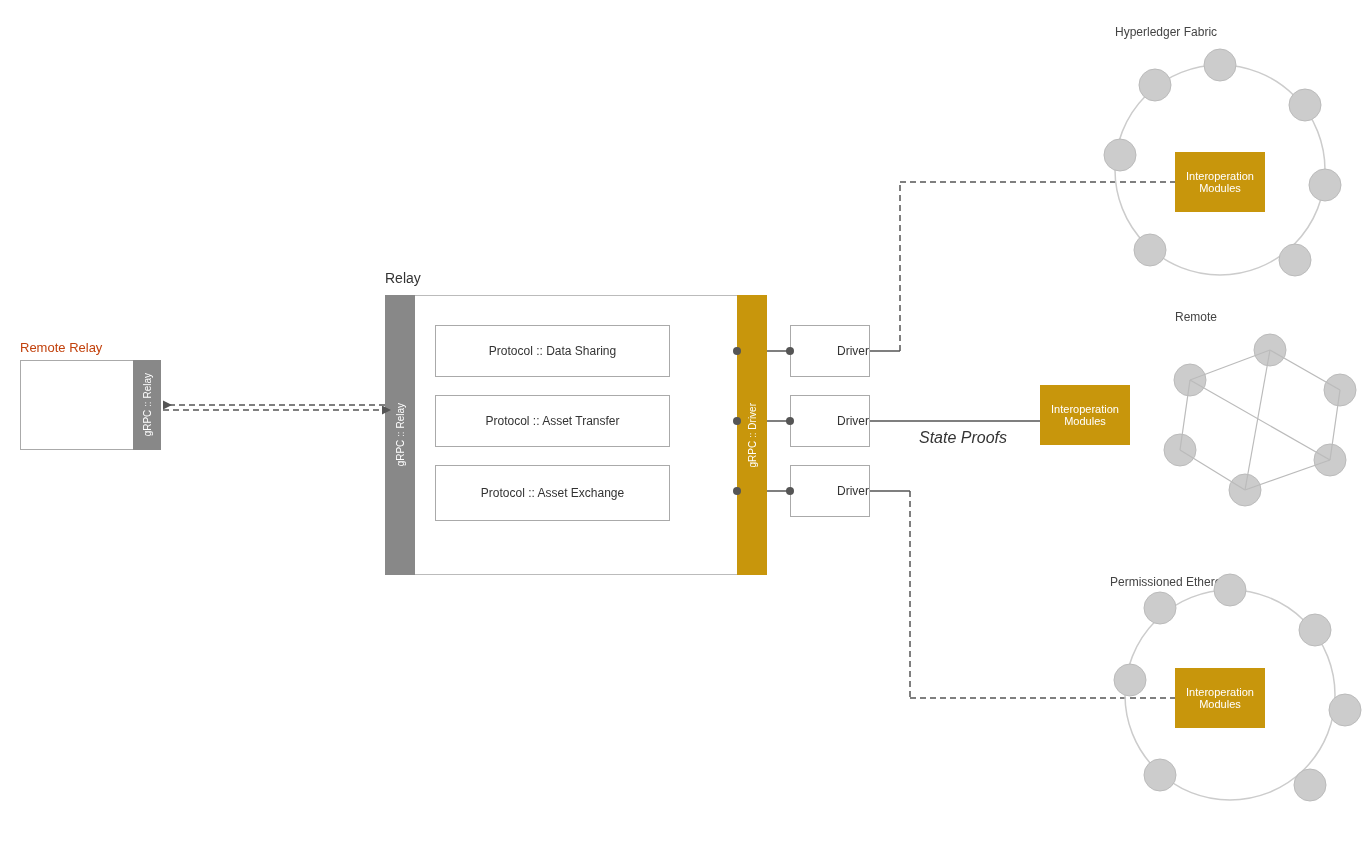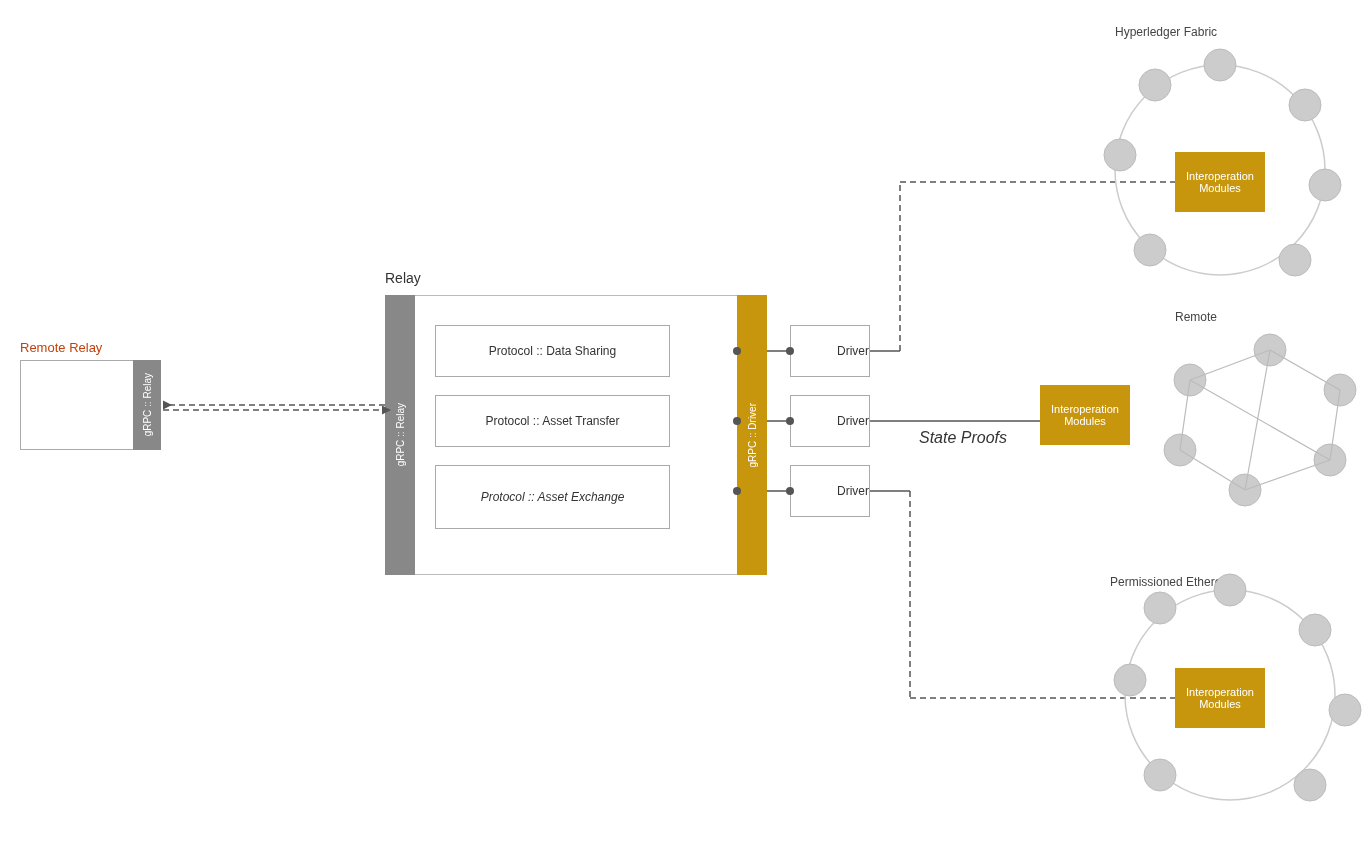--- a/index.html
+++ b/index.html
@@ -108,22 +108,21 @@
     .protocol-asset-transfer {
       top: 395px;
       left: 435px;
       width: 235px;
       height: 52px;
     }
     .protocol-asset-exchange {
       top: 465px;
       left: 435px;
       width: 235px;
-      height: 64px;
-      font-style: italic;
+      height: 56px;
     }
     
     .grpc-driver {
       position: absolute;
       top: 295px;
       left: 737px;
       width: 30px;
       height: 280px;
       background: #c8960c;
       display: flex;

